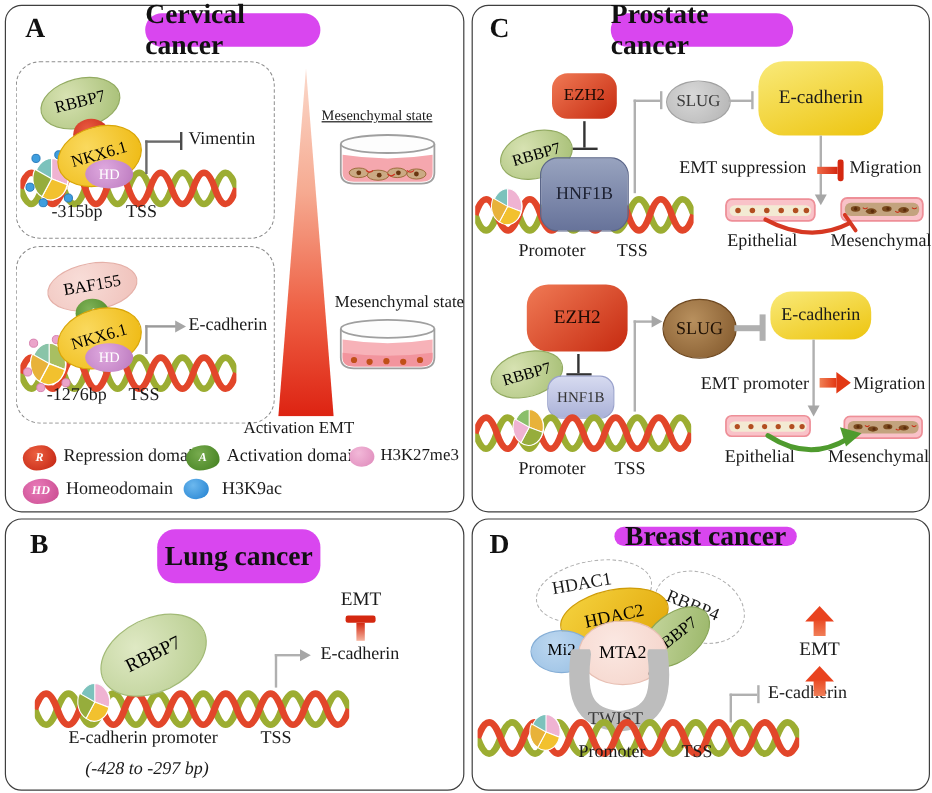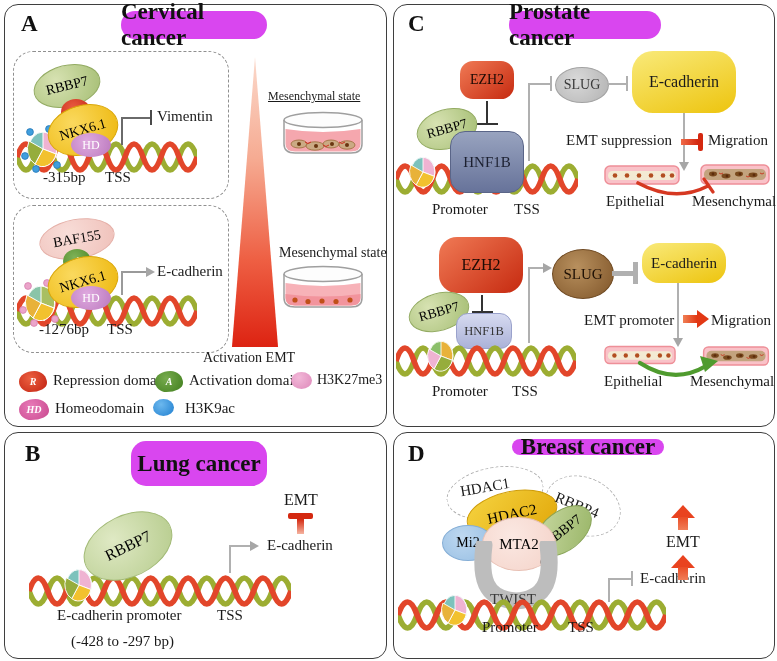--- a/index.html
+++ b/index.html
@@ -369,21 +369,21 @@
         <path d="M22,24 L22,7 A14,17 0 0 1 35,29 Z" fill="#efb3d2"></path>
         <path d="M22,24 L35,29 A14,17 0 0 1 14,39 Z" fill="#f2c12e"></path>
         <path d="M22,24 L14,39 A14,17 0 0 1 8,16 Z" fill="#96ad3c"></path>
       </g>
     </svg>
     <div class="ell" style="left:76px;top:82px;width:92px;height:60px;font-size:16px;background:radial-gradient(circle at 38% 30%,#dfe9c4,#b4ca8a);border:1px solid #a2ba76;transform:rotate(-26deg);">
         <span>RBBP7</span>
       </div>
     <div class="txt" style="left:52px;top:174px;">E-cadherin promoter</div>
     <div class="txt" style="left:212px;top:174px;">TSS</div>
-    <div class="txt" style="left:66px;top:200px;">(-428 to -297 bp)</div>
+    <div class="txt" style="left:66px;top:200px;font-style:italic;">(-428 to -297 bp)</div>
     <div class="vline" style="left:224px;top:112px;width:1.8px;height:28px;"></div>
     <div class="hline" style="left:224px;top:112px;width:22px;height:1.8px;"></div>
     <div class="tri-right" style="left:245px;top:108px;"></div>
     <div class="txt" style="left:262px;top:104px;">E-cadherin</div>
     <div class="hline" style="left:283px;top:80px;width:25px;height:6px;background:#d42810;border-radius:2px;"></div>
     <div class="vline" style="left:292px;top:86px;width:7px;height:15px;background:linear-gradient(180deg,#d42810,#f5b4a0);"></div>
     <div class="txt" style="left:279px;top:58px;font-size:16px;">EMT</div>
   </div>
 
   <div class="panel" style="left:393px;top:432px;width:380px;height:225px;">

